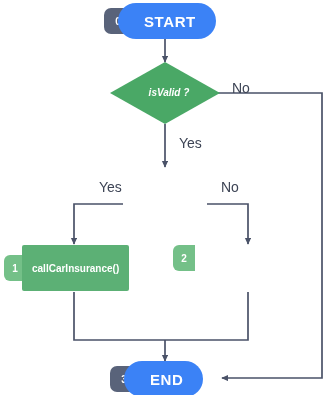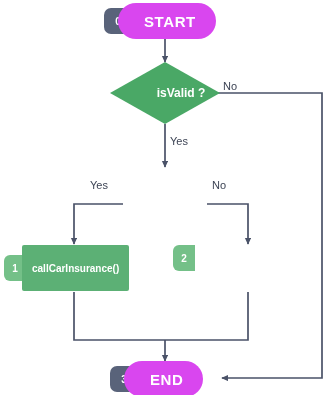--- a/index.html
+++ b/index.html
@@ -33,21 +33,21 @@
     border-radius:7px 0 0 7px;
     display:flex;align-items:center;justify-content:center;
     color:#ffffff;
     font-size:10px;font-weight:bold;
     padding:0 6px 0 8px;
     margin-right:-12px;
     box-sizing:border-box;
   }
   .term-body{
     height:36px;
-    background:#d946ef;
+    background:#3b82f6;
     border-radius:18px/18px;
     display:flex;align-items:center;justify-content:center;
     color:#ffffff;
     font-size:15px;font-weight:bold;
     letter-spacing:.6px;
     padding:0 20px 0 26px;
     box-sizing:border-box;
   }
 
   
@@ -55,28 +55,29 @@
     position:absolute;
     z-index:5;
   }
   .diamond-shape{
     position:absolute;left:0;top:0;
     width:100%;height:100%;
     background:#4aa866;
     clip-path:polygon(50% 0%,100% 50%,50% 100%,0% 50%);
   }
   .diamond-label{
-    position:absolute;left:16px;top:0;
+    position:absolute;left:4px;top:0;
     width:100%;height:100%;
     display:flex;align-items:center;justify-content:center;
     text-align:center;
     color:#ffffff;
-    font-size:12px;font-weight:bold;
+    font-size:10px;font-weight:bold;
     line-height:1.25;
     white-space:pre-line;
+    font-style:italic;
   }
 
   
   .process{
     position:absolute;
     display:flex;align-items:center;
     z-index:5;
   }
   .proc-badge{
     height:26px;min-width:22px;
@@ -97,25 +98,26 @@
     color:#ffffff;
     font-size:10px;font-weight:bold;
     padding:12px 10px;
     box-sizing:border-box;
   }
 
   
   .edge-label{
     position:absolute;
     color:#3d4455;
-    font-size:11px;
+    font-size:14px;
     font-weight:normal;
     z-index:6;
     background:transparent;
     white-space:nowrap;
+    margin-left:9px;
   }
 </style>
 </head>
 <body>
 
 <div id="canvas">
 
   <svg id="edges" viewBox="0 0 324 395" width="324" height="395">
     <defs>
       <marker id="arrow" markerWidth="9" markerHeight="9" refX="6.2" refY="3.2" orient="auto" markerUnits="userSpaceOnUse">

